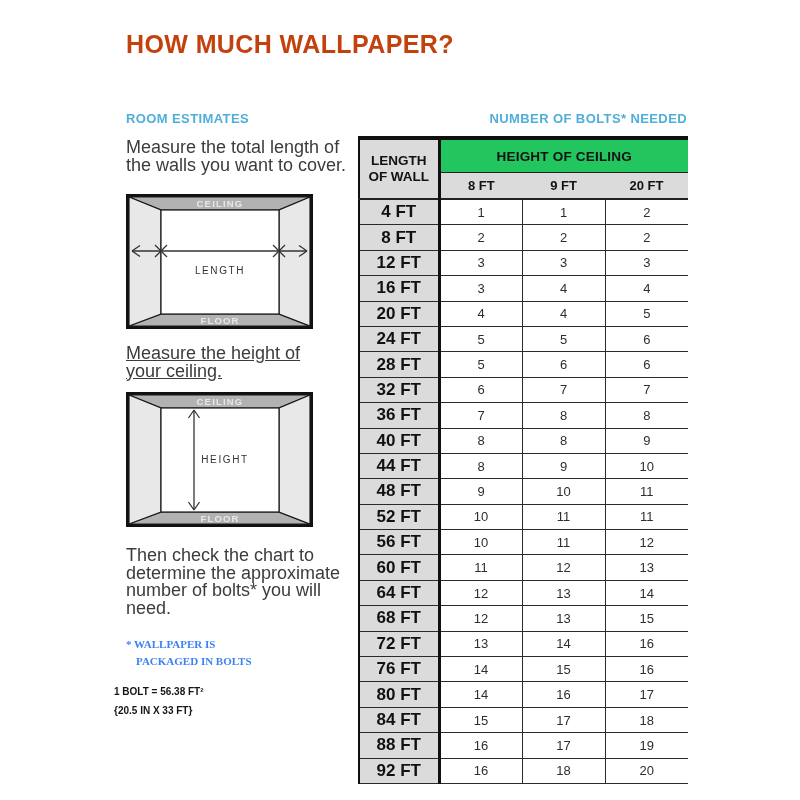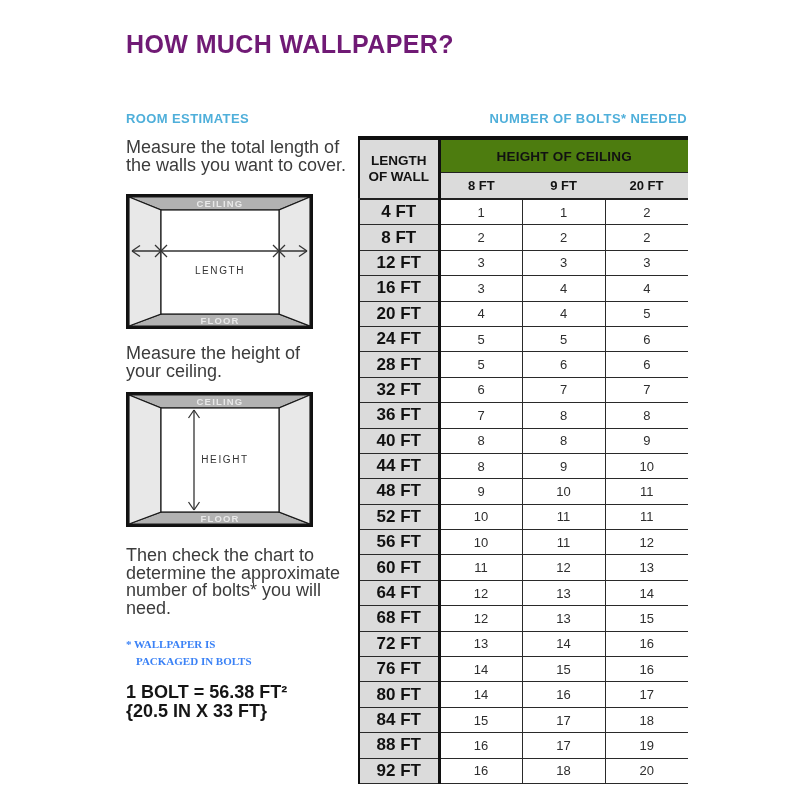--- a/index.html
+++ b/index.html
@@ -2,61 +2,61 @@
 <html><head>
 <meta charset="utf-8">
 <style>
   html,body { margin:0; padding:0; background:#ffffff; }
   .page {
     position:relative; width:800px; height:800px; background:#ffffff;
     font-family:"Liberation Sans", sans-serif; overflow:hidden;
   }
   .page-title {
     position:absolute; left:126px; top:30px;
-    font-size:25px; font-weight:700; letter-spacing:0.4px; color:#701a75;
+    font-size:25px; font-weight:700; letter-spacing:0.4px; color:#c2410c;
   }
   .section-heading {
     position:absolute; font-size:13px; font-weight:700; letter-spacing:0.4px; color:#4fafda;
   }
   .h-room { left:126px; top:111px; }
   .h-table { left:358px; top:111px; width:329px; text-align:right; }
   .body-text {
     position:absolute; left:126px; width:230px;
     font-size:18px; line-height:17.5px; color:#3c3c3c; white-space:pre-line;
   }
   .t-step1 { top:139px; }
-  .t-step2 { top:345px; }
+  .t-step2 { top:345px;text-decoration:underline; }
   .t-step3 { top:547px; }
   .diagram { position:absolute; left:126px; }
   .d-length { top:194px; }
   .d-height { top:392px; }
   .note-block {
     position:absolute; left:126px; top:636px;
     font-size:11px; line-height:17px; font-weight:700; color:#3b82f6;font-family:Liberation Serif, serif;
   }
   .note-indent { padding-left:10px; }
   .bolt-block {
-    position:absolute; left:126px; top:683px;
-    font-size:18px; line-height:18.5px; font-weight:700; color:#151515;
+    position:absolute; left:114px; top:683px;
+    font-size:10px; line-height:18.5px; font-weight:700; color:#151515;
   }
   .bolts-table-wrap { position:absolute; left:358px; top:136px; }
   table.bolts {
     border-collapse:collapse; table-layout:fixed; width:329px;
     border-top:4px solid #101010;
   }
   table.bolts td, table.bolts th {
     padding:0; margin:0; text-align:center; vertical-align:middle;
   }
   .wall-head {
     background:#dbdbdb; border-left:2px solid #101010; border-right:3px solid #101010;
     border-bottom:2px solid #222; font-weight:700; font-size:13.5px; line-height:16px;
     color:#121212; white-space:pre-line;
   }
   .ceil-head {
-    background:#4d7c0f; border-bottom:1.5px solid #222;
+    background:#22c55e; border-bottom:1.5px solid #222;
     font-weight:700; font-size:13.5px; letter-spacing:0.2px; color:#121212; height:32px;
   }
   .sub-head {
     background:#dbdbdb; border-bottom:2px solid #222;
     font-weight:700; font-size:13px; color:#121212; height:25px;
   }
   table.bolts tbody td {
     border-bottom:1.5px solid #2a2a2a; height:24.4px; font-size:13px; color:#2e2e2e;
   }
   table.bolts tbody td.wall-cell {

